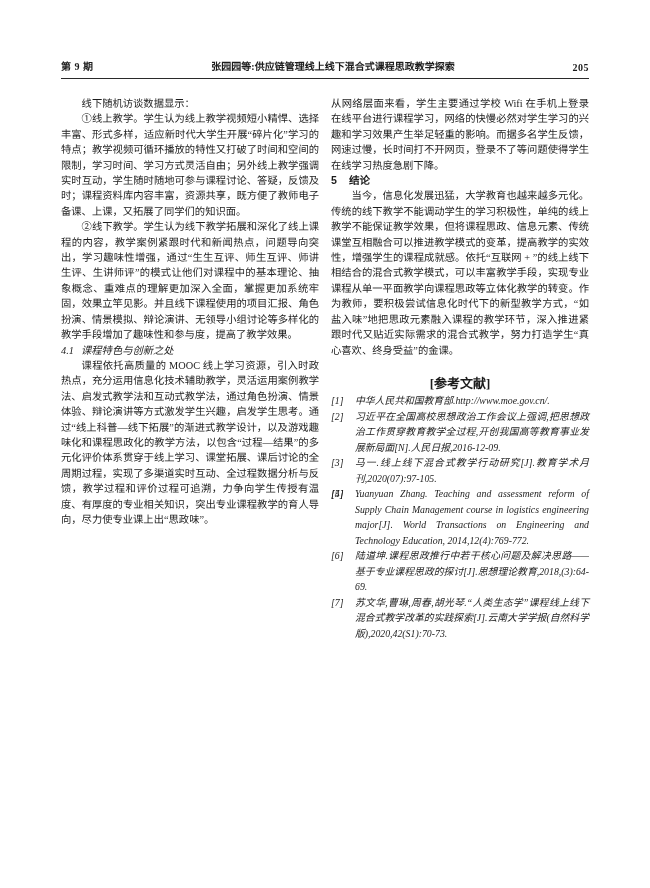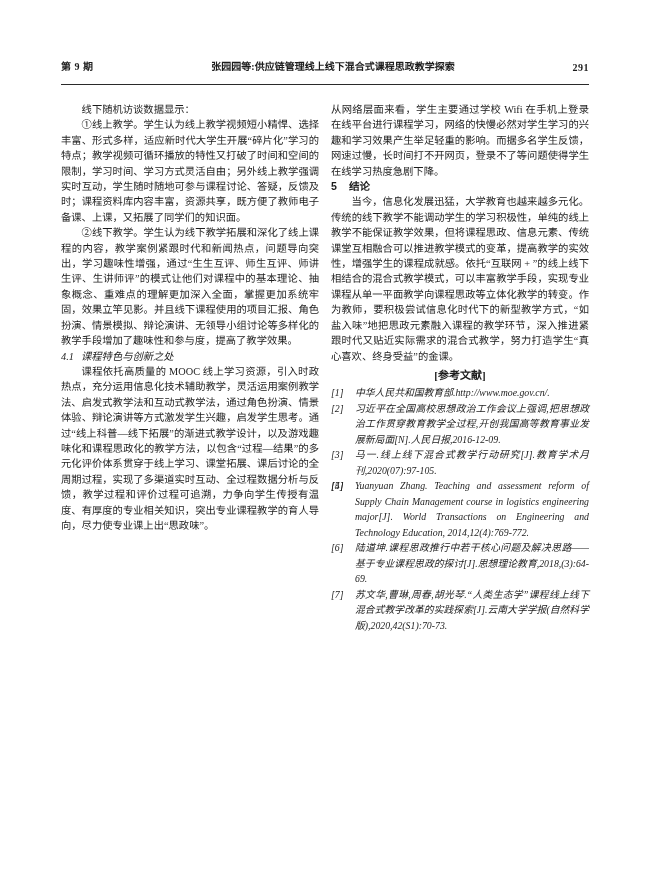--- a/index.html
+++ b/index.html
@@ -9,21 +9,21 @@
     font-family: "Liberation Serif", "DejaVu Serif", serif;
     color: #1c1c1c;
     overflow: hidden;
   }
   .page { width: 650px; height: 888px; padding: 58px 61px 0 61px; }
 
   
   .running-header {
     display: flex; align-items: flex-end; justify-content: space-between;
     font-size: 10px; font-weight: 700; letter-spacing: .5px;
-    padding-bottom: 11px; border-bottom: 1.2px solid #2a2a2a;
+    padding-bottom: 5px; border-bottom: 1.2px solid #2a2a2a;
   }
   .running-header .mid { flex: 1; text-align: center; font-weight: 700; letter-spacing: 0; }
 
   
   .columns { display: flex; gap: 12px; margin-top: 17px; }
   .col { width: 258px; font-size: 10.3px; line-height: 15.4px; text-align: justify; }
 
   p { margin: 0; text-align: justify; }
   p.indent { text-indent: 2em; }
 
@@ -34,36 +34,36 @@
   }
   .sec-heading .num { display: inline-block; min-width: 18px; }
   .subsec-heading {
     font-style: italic; font-weight: 500; font-size: 10.3px; line-height: 15.4px;
     text-align: left;
   }
   .subsec-heading .num { display: inline-block; min-width: 20px; font-style: italic; }
 
   
   .ref-heading {
-    text-align: center; font-weight: 700; font-size: 11px;
-    line-height: 15.4px; margin-top: 4px; margin-bottom: 2px;
+    text-align: center; font-weight: 700; font-size: 13px;
+    line-height: 15.4px; margin-top: 18px; margin-bottom: 2px;
   }
   .ref-list { font-style: italic; font-size: 9.8px; line-height: 15.5px; }
   .ref-item { position: relative; padding-left: 24px; text-align: justify; }
   .ref-item .ref-label { position: absolute; left: 0; top: 0; font-style: italic; }
 </style>
 </head>
 <body>
 
 <div class="page">
 
   <div class="running-header">
     <span>第 9 期</span>
     <span class="mid">张园园等:供应链管理线上线下混合式课程思政教学探索</span>
-    <span>291</span>
+    <span>205</span>
   </div>
 
   <div class="columns">
 
     <div class="col">
       <p class="indent">线下随机访谈数据显示：</p>
       <p class="indent">①线上教学。学生认为线上教学视频短小精悍、选择丰富、形式多样，适应新时代大学生开展“碎片化”学习的特点；教学视频可循环播放的特性又打破了时间和空间的限制，学习时间、学习方式灵活自由；另外线上教学强调实时互动，学生随时随地可参与课程讨论、答疑，反馈及时；课程资料库内容丰富，资源共享，既方便了教师电子备课、上课，又拓展了同学们的知识面。</p>
       <p class="indent">②线下教学。学生认为线下教学拓展和深化了线上课程的内容，教学案例紧跟时代和新闻热点，问题导向突出，学习趣味性增强，通过“生生互评、师生互评、师讲生评、生讲师评”的模式让他们对课程中的基本理论、抽象概念、重难点的理解更加深入全面，掌握更加系统牢固，效果立竿见影。并且线下课程使用的项目汇报、角色扮演、情景模拟、辩论演讲、无领导小组讨论等多样化的教学手段增加了趣味性和参与度，提高了教学效果。</p>
 
       <div class="subsec-heading">

